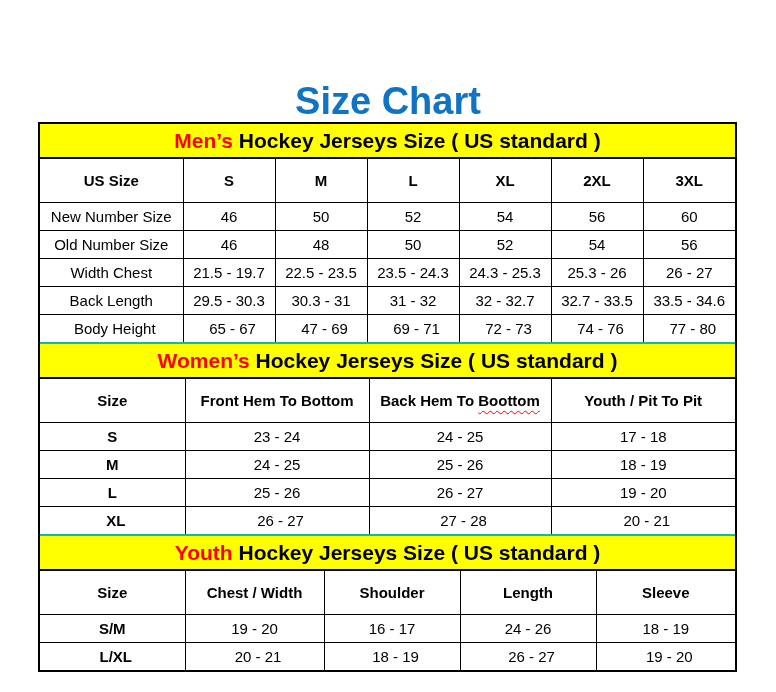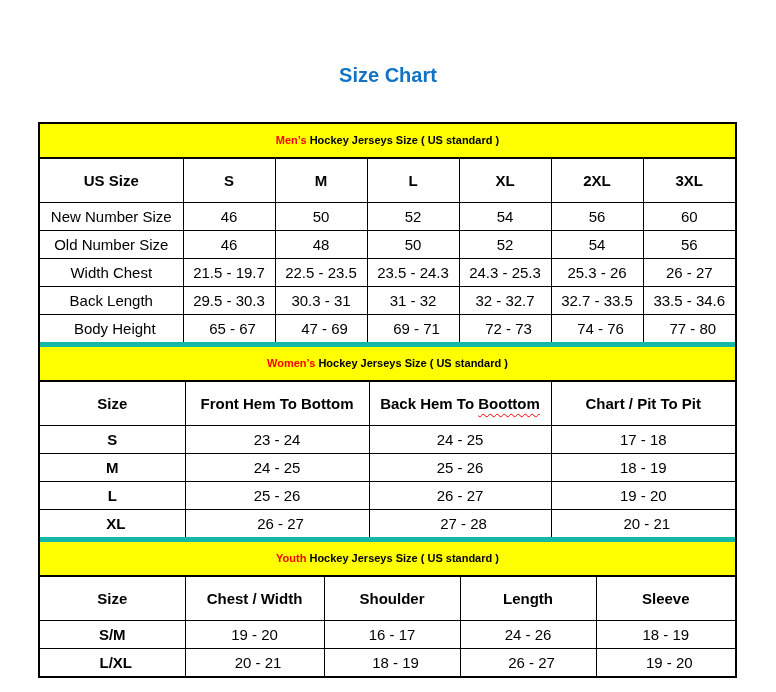--- a/index.html
+++ b/index.html
@@ -10,47 +10,47 @@
     color: #000000;
   }
   .page {
     position: relative;
     width: 776px;
     height: 692px;
     background: #ffffff;
     overflow: hidden;
   }
   .page-title {
-    padding-top: 64px;
+    padding-top: 80px;
     text-align: center;
-    font-size: 20px;
+    font-size: 38px;
     font-weight: bold;
     letter-spacing: 0px;
     color: #1173C4;
   }
   .chart-wrapper {
     position: absolute;
     left: 38px;
     top: 122px;
     width: 695px;
     border: 2px solid #000000;
     background: #ffffff;
   }
   .section-header {
     background: #FFFF00;
     text-align: center;
     font-weight: bold;
-    font-size: 11px;
+    font-size: 21px;
     height: 33px;
     line-height: 33px;
     border-bottom: 2px solid #000000;
     white-space: nowrap;
   }
   .section + .section .section-header {
-    border-top: 5px solid #14b8a6;
+    border-top: 2px solid #14b8a6;
   }
   .hl {
     color: #FF0000;
   }
   table {
     border-collapse: collapse;
     table-layout: fixed;
     width: 100%;
     background: #ffffff;
   }
@@ -170,21 +170,21 @@
           <col style="width:145px">
             <col style="width:184px">
             <col style="width:182px">
             <col style="width:184px">
         </colgroup>
         <tbody>
             <tr>
           <th>Size</th>
           <th>Front Hem To Bottom</th>
           <th><span>Back Hem To </span><span class="squiggle">Boottom</span></th>
-          <th>Chart / Pit To Pit</th>
+          <th>Youth / Pit To Pit</th>
         </tr>
         <tr>
           <td class="bold-label">S</td>
           <td>23 - 24</td>
           <td>24 - 25</td>
           <td>17 - 18</td>
         </tr>
         <tr>
           <td class="bold-label">M</td>
           <td>24 - 25</td>

